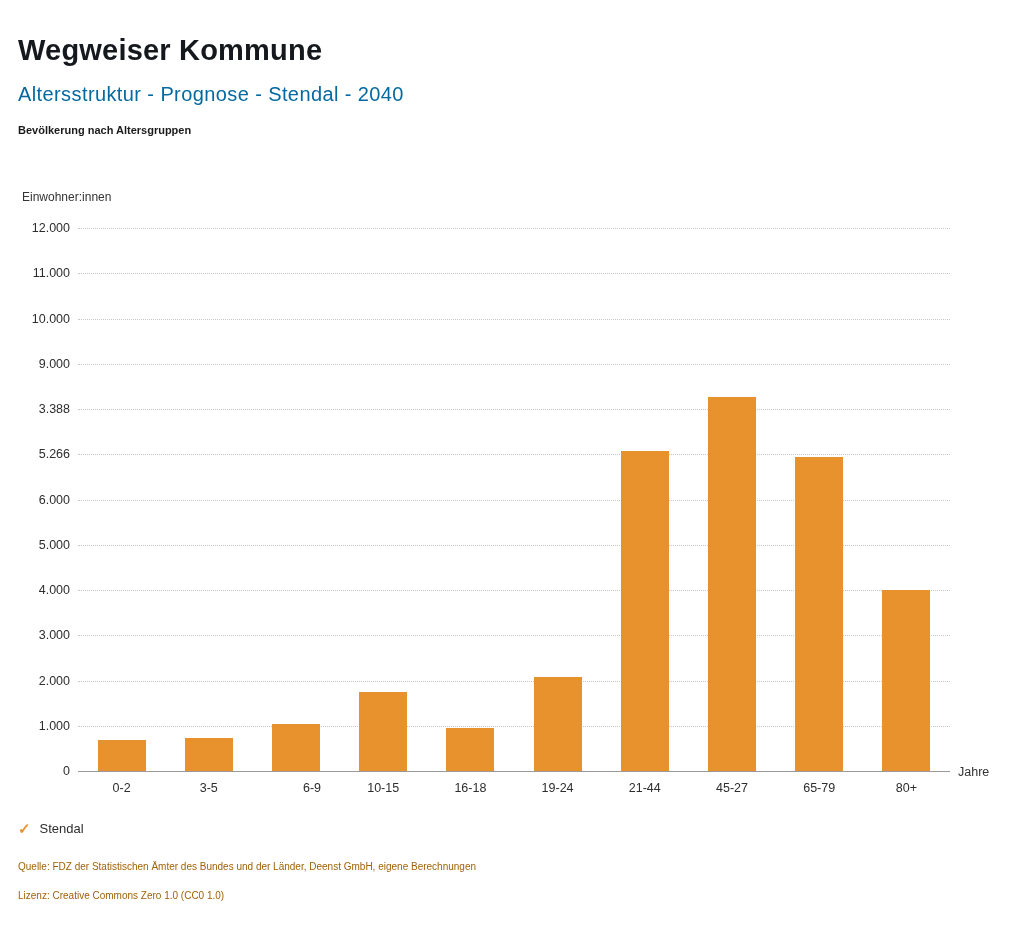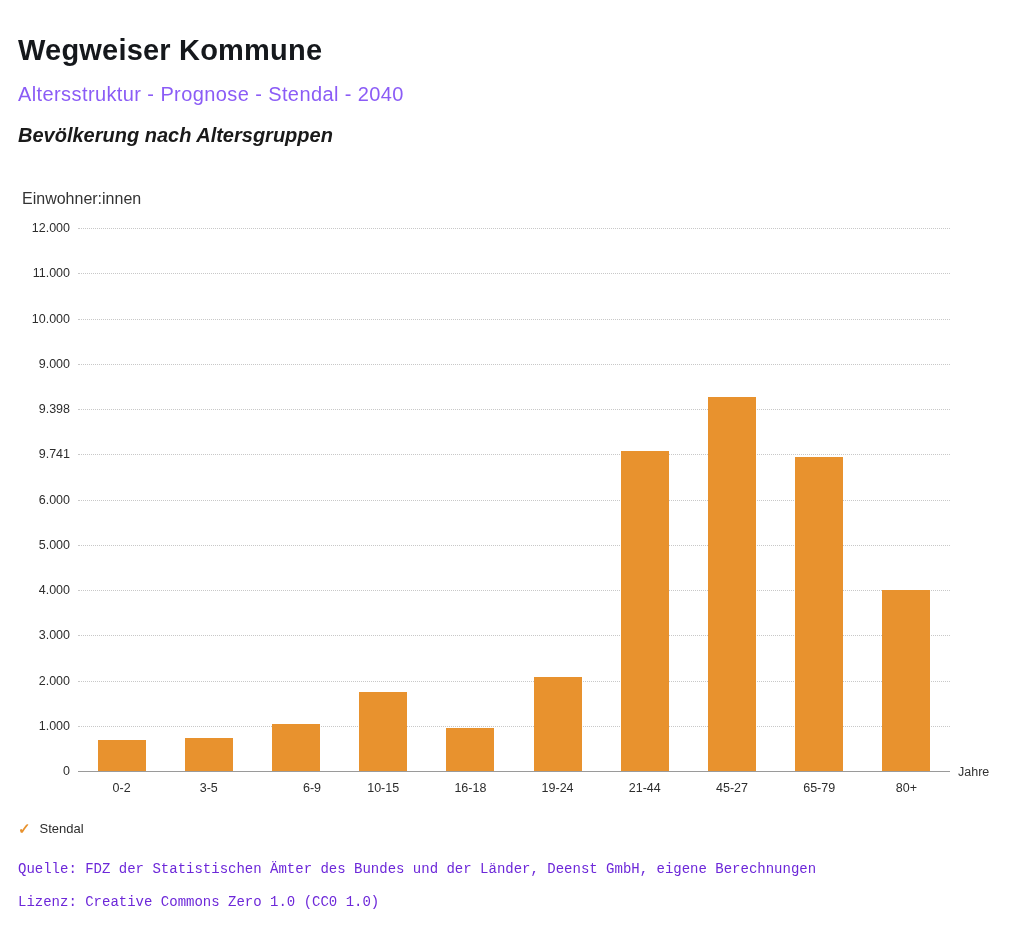--- a/index.html
+++ b/index.html
@@ -31,37 +31,36 @@
     font-weight: bold;
     letter-spacing: 0.2px;
     color: #15181c;
   }
   .subtitle {
     position: absolute;
     left: 18px;
     top: 65px;
     font-size: 20px;
     font-weight: normal;
-    color: #8b5cf6;
+    color: #0369a1;
     letter-spacing: 0.4px;
   }
   .subsubtitle {
     position: absolute;
     left: 18px;
     top: 106px;
-    font-size: 20px;
+    font-size: 11px;
     font-weight: bold;
     color: #1a1a1a;
-    font-style: italic;
   }
   .yaxis-title {
     position: absolute;
     left: 22px;
     top: 172px;
-    font-size: 16px;
+    font-size: 12px;
     color: #333333;
   }
 
   
   .chart {
     position: absolute;
     left: 0;
     top: 200px;
     width: 1024px;
     height: 560px;
@@ -161,25 +160,24 @@
     font-size: 13px;
     color: #2d2d2d;
   }
   .footer {
     position: absolute;
     left: 18px;
     top: 843px;
     width: 980px;
   }
   .footer div {
-    font-size: 14px;
-    color: #6d28d9;
+    font-size: 10px;
+    color: #a16207;
     margin-bottom: 16.5px;
     line-height: 1.2;
-    font-family: Liberation Mono, monospace;
   }
 </style>
 </head>
 <body>
 
 <div class="page">
 
   <div class="title">Wegweiser Kommune</div>
   <div class="subtitle">Altersstruktur - Prognose - Stendal - 2040</div>
   <div class="subsubtitle">Bevölkerung nach Altersgruppen</div>
@@ -202,22 +200,22 @@
         <div class="gridline" style="top: 0px;"></div>
       </div>
     <div class="ylabels" id="ylabels">
         <span style="top: 543px;">0</span>
         <span style="top: 497.75px;">1.000</span>
         <span style="top: 452.5px;">2.000</span>
         <span style="top: 407.25px;">3.000</span>
         <span style="top: 362px;">4.000</span>
         <span style="top: 316.75px;">5.000</span>
         <span style="top: 271.5px;">6.000</span>
-        <span style="top: 226.25px;">9.741</span>
-        <span style="top: 181px;">9.398</span>
+        <span style="top: 226.25px;">5.266</span>
+        <span style="top: 181px;">3.388</span>
         <span style="top: 135.75px;">9.000</span>
         <span style="top: 90.5px;">10.000</span>
         <span style="top: 45.25px;">11.000</span>
         <span style="top: 0px;">12.000</span>
       </div>
     <div class="bars" id="bars">
         <div class="bar-slot" style="left: 0px; width: 87.2px;">
           <div class="bar" title="0-2: 690" style="height: 31.2225px; background: rgb(232, 146, 46);"></div>
         </div>
         <div class="bar-slot" style="left: 87.2px; width: 87.2px;">

